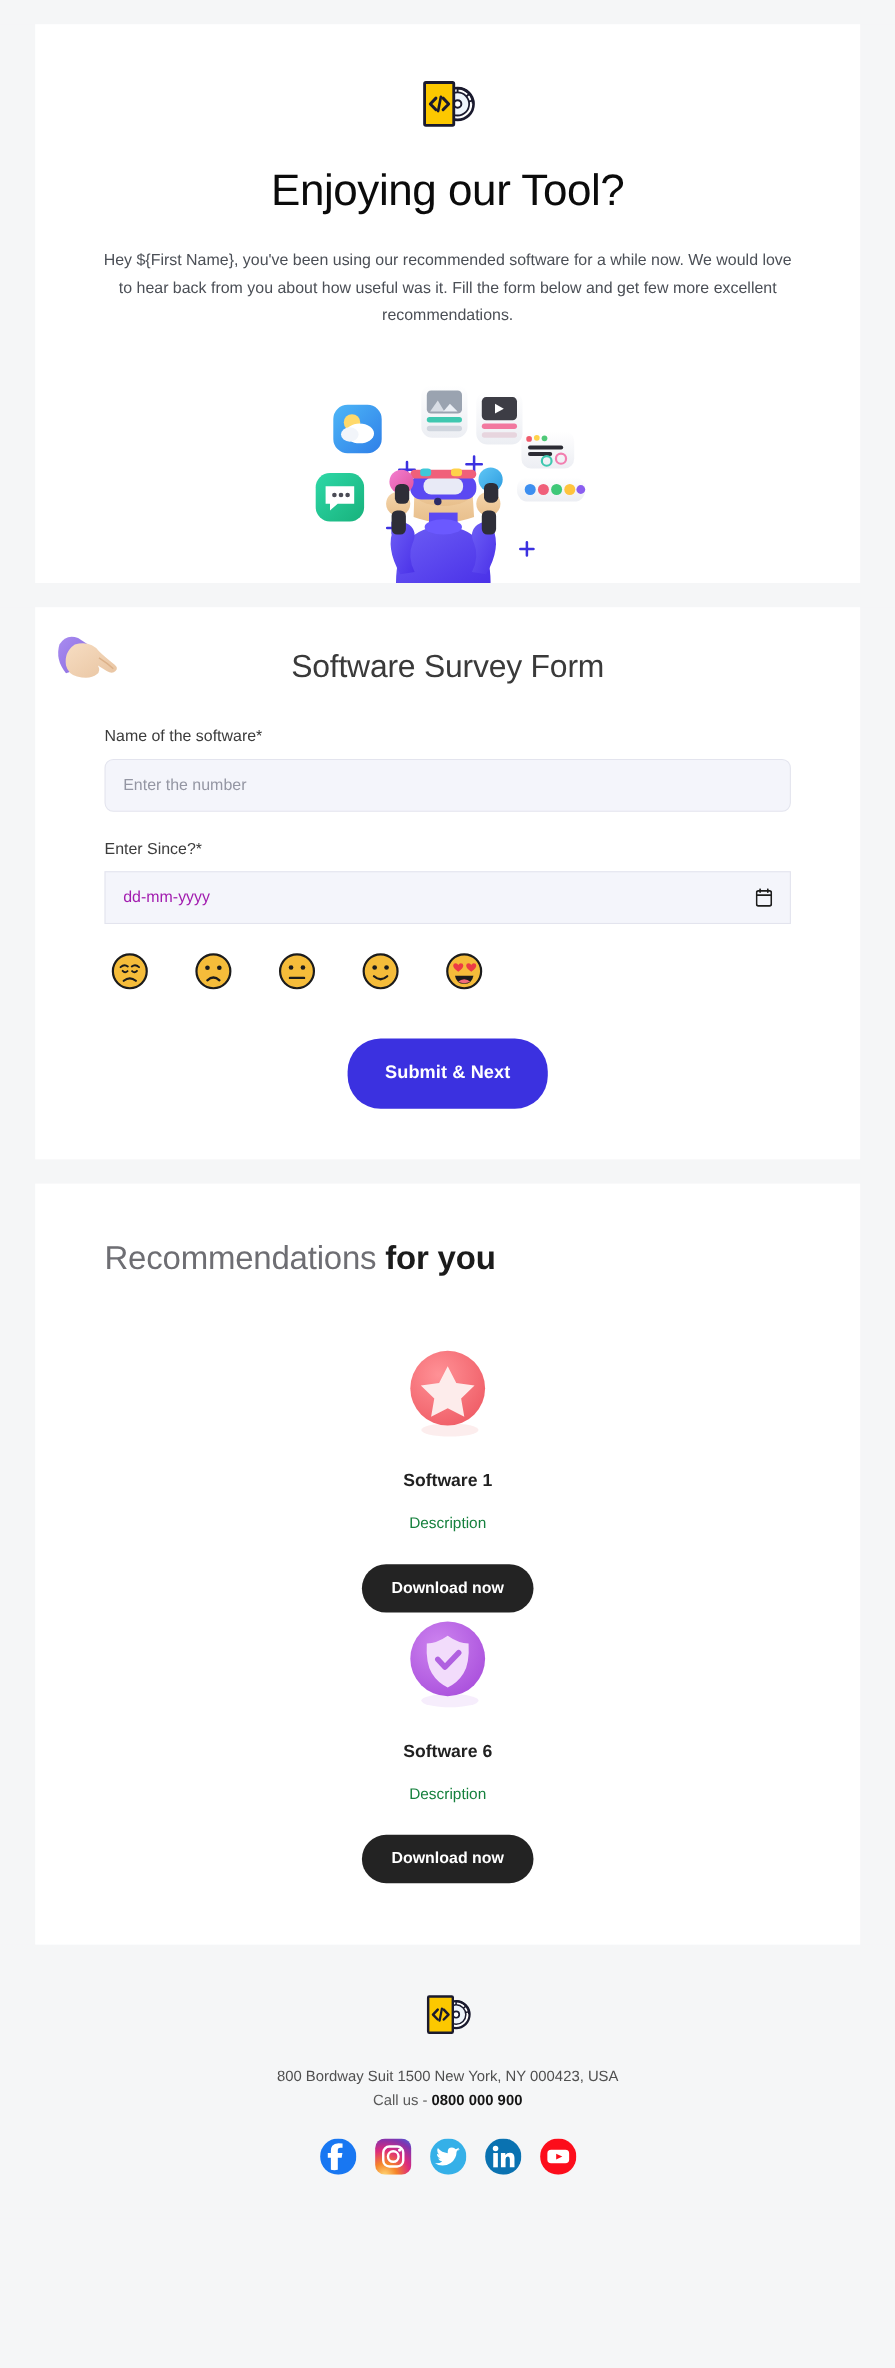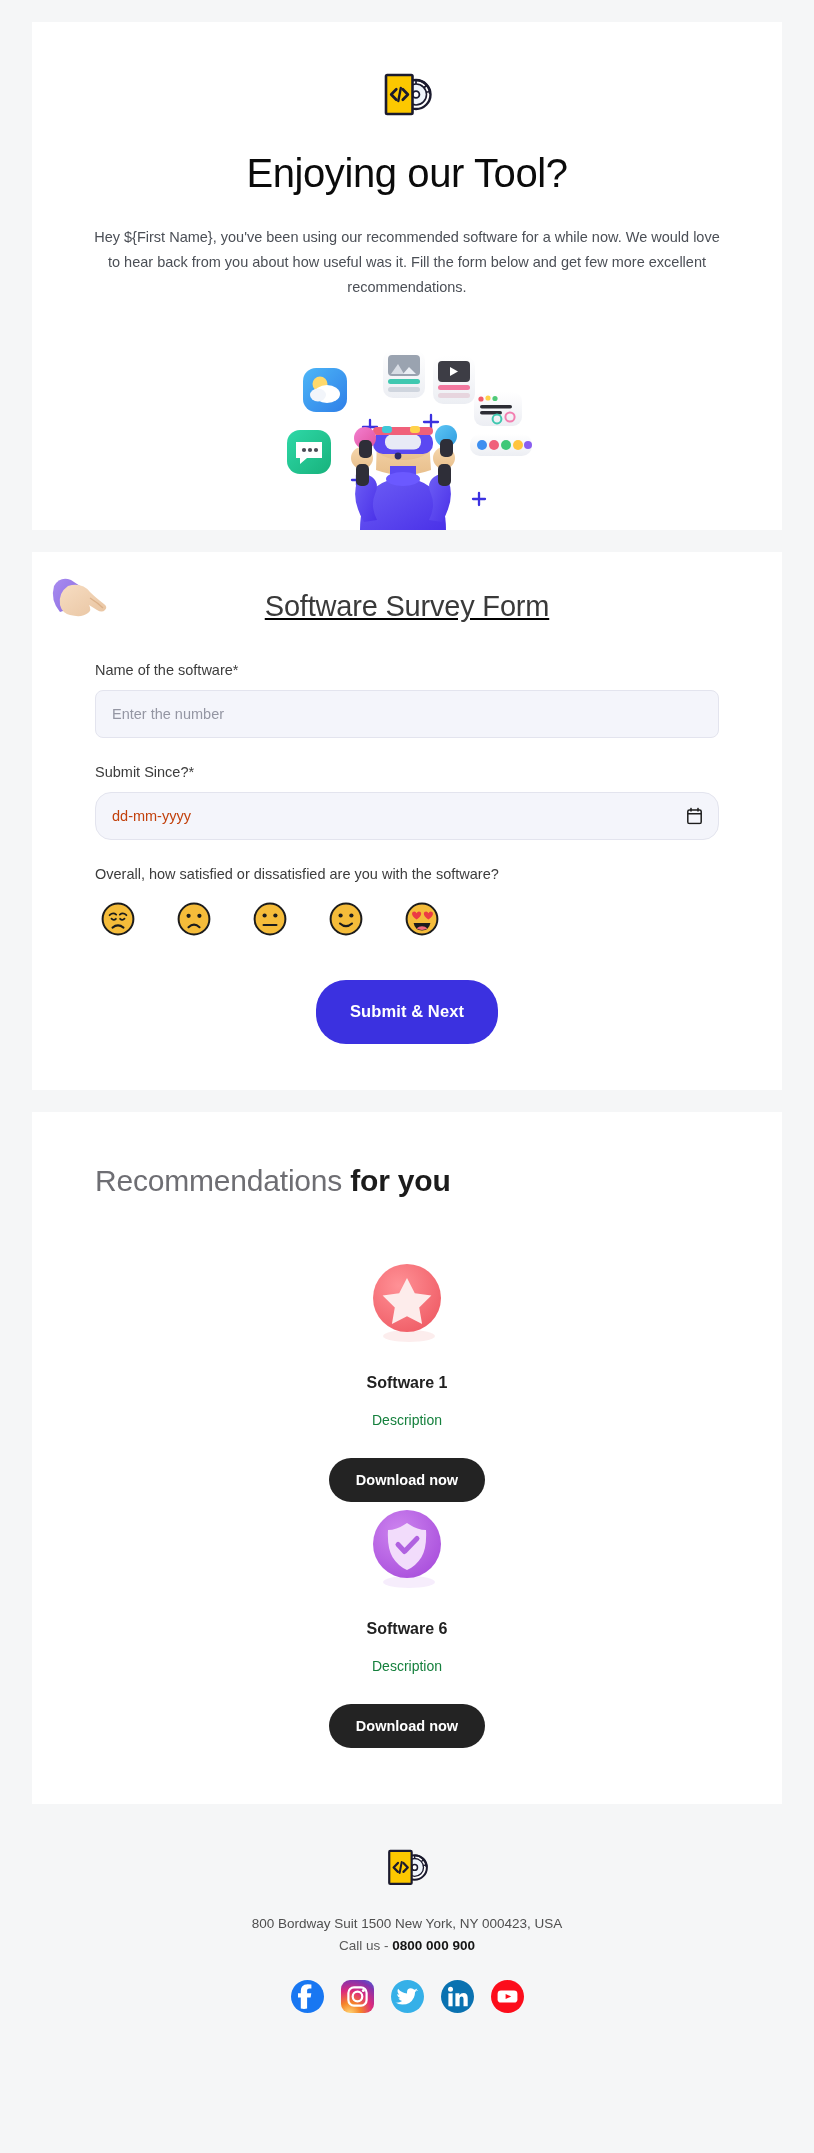--- a/index.html
+++ b/index.html
@@ -54,21 +54,20 @@
 
   
   .form-card { padding: 0 0 46px 0; position: relative; }
 
   .form-head {
     position: relative;
     height: 110px;
     display: flex;
     align-items: center;
     justify-content: center;
-    text-decoration: underline;
   }
   .point-hand {
     position: absolute;
     left: 18px;
     top: 22px;
     width: 62px;
     height: 52px;
   }
   .form-title {
     font-size: 29px;
@@ -100,25 +99,25 @@
   }
   .text-input::placeholder { color: #9496a3; }
 
   .field-block { margin-bottom: 26px; }
 
   .date-wrap { position: relative; width: 100%; }
   .date-display {
     width: 100%;
     height: 48px;
     border: 1px solid #e3e4ee;
-    border-radius: 16px;
+    border-radius: 0;
     background: #f4f5fb;
     padding: 0 16px;
     font-size: 14.5px;
-    color: #c2410c;
+    color: #a21caf;
     display: flex;
     align-items: center;
   }
   .cal-icon {
     position: absolute;
     right: 17px;
     top: 50%;
     transform: translateY(-50%);
     width: 15px; height: 17px;
   }
@@ -408,32 +407,31 @@
     </div>
 
     <div class="form-body">
 
       <div class="field-block">
         <label class="field-label">Name of the software*</label>
         <input class="text-input" type="text" placeholder="Enter the number" style="">
       </div>
 
       <div class="field-block">
-        <label class="field-label">Submit Since?*</label>
+        <label class="field-label">Enter Since?*</label>
         <div class="date-wrap">
           <div class="date-display">dd-mm-yyyy</div>
           <svg class="cal-icon" viewBox="0 0 15 17">
             <rect x="0.8" y="2.4" width="13.4" height="13.6" rx="1.6" fill="none" stroke="#1d1d1d" stroke-width="1.5"></rect>
             <path d="M0.8 6.2 H14.2" stroke="#1d1d1d" stroke-width="1.5"></path>
             <path d="M4 0.8 V3.6 M11 0.8 V3.6" stroke="#1d1d1d" stroke-width="1.5" stroke-linecap="round"></path>
           </svg>
         </div>
       </div>
 
-      <div class="sat-question">Overall, how satisfied or dissatisfied are you with the software?</div>
 
       <div class="emoji-row">
 
         <button class="emoji-btn">
           <svg viewBox="0 0 34 34">
             <circle cx="17" cy="17" r="15.4" fill="#f5bc3a" stroke="#1c1c1c" stroke-width="2"></circle>
             <path d="M8.6 13.2 q3.4 -3.2 6.6 -0.6" fill="none" stroke="#1c1c1c" stroke-width="1.8" stroke-linecap="round"></path>
             <path d="M25.4 13.2 q-3.4 -3.2 -6.6 -0.6" fill="none" stroke="#1c1c1c" stroke-width="1.8" stroke-linecap="round"></path>
             <path d="M10.5 16.6 q2.2 2.4 4.4 0.2" fill="none" stroke="#1c1c1c" stroke-width="1.8" stroke-linecap="round"></path>
             <path d="M23.5 16.6 q-2.2 2.4 -4.4 0.2" fill="none" stroke="#1c1c1c" stroke-width="1.8" stroke-linecap="round"></path>

